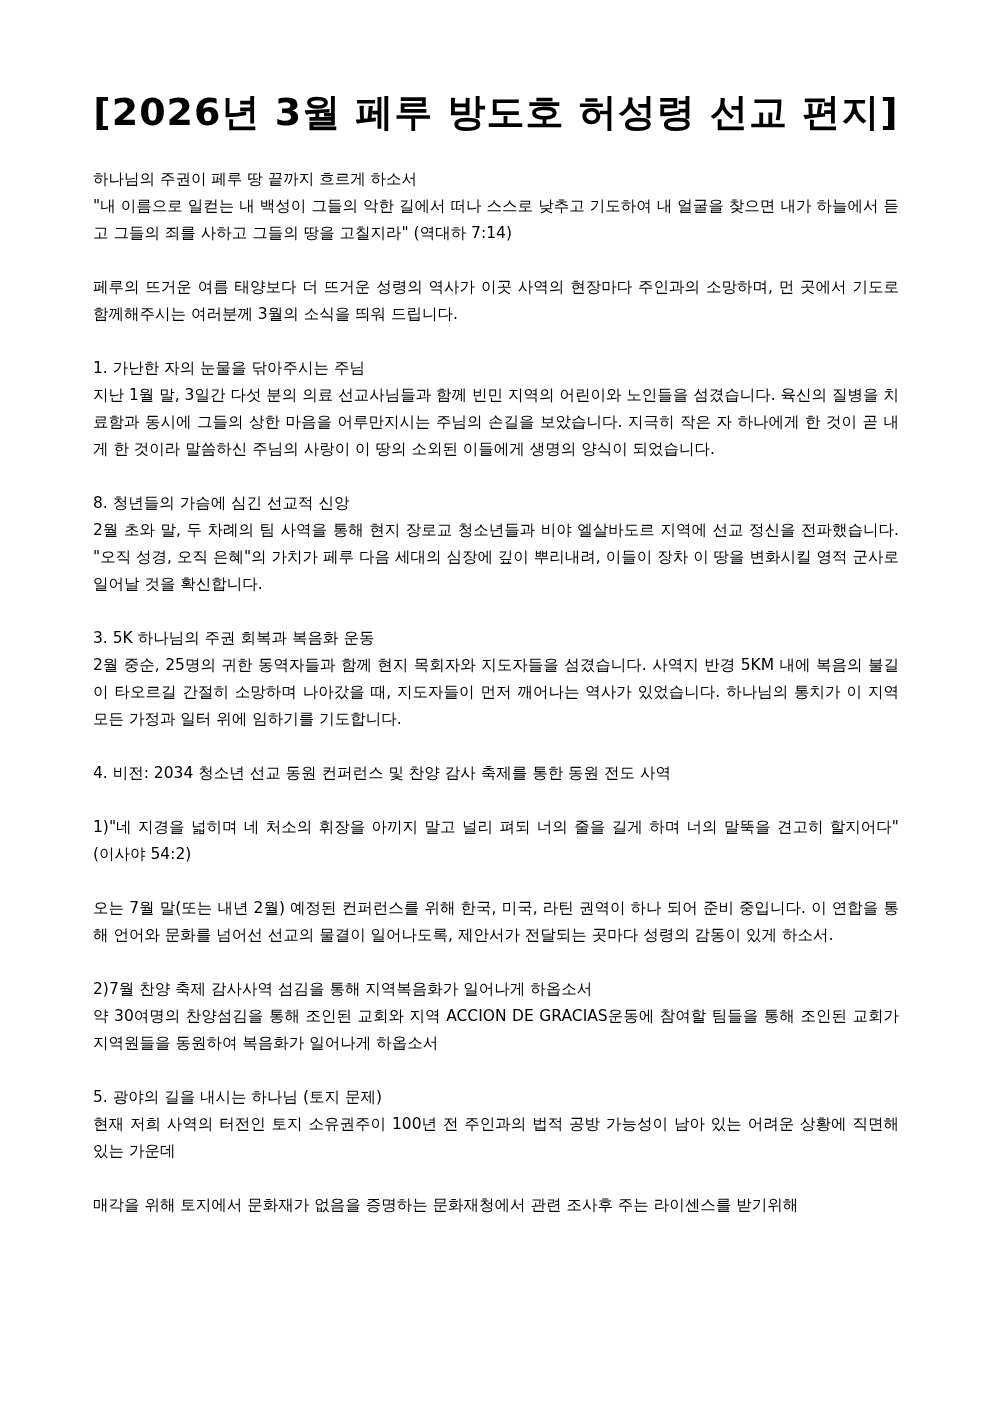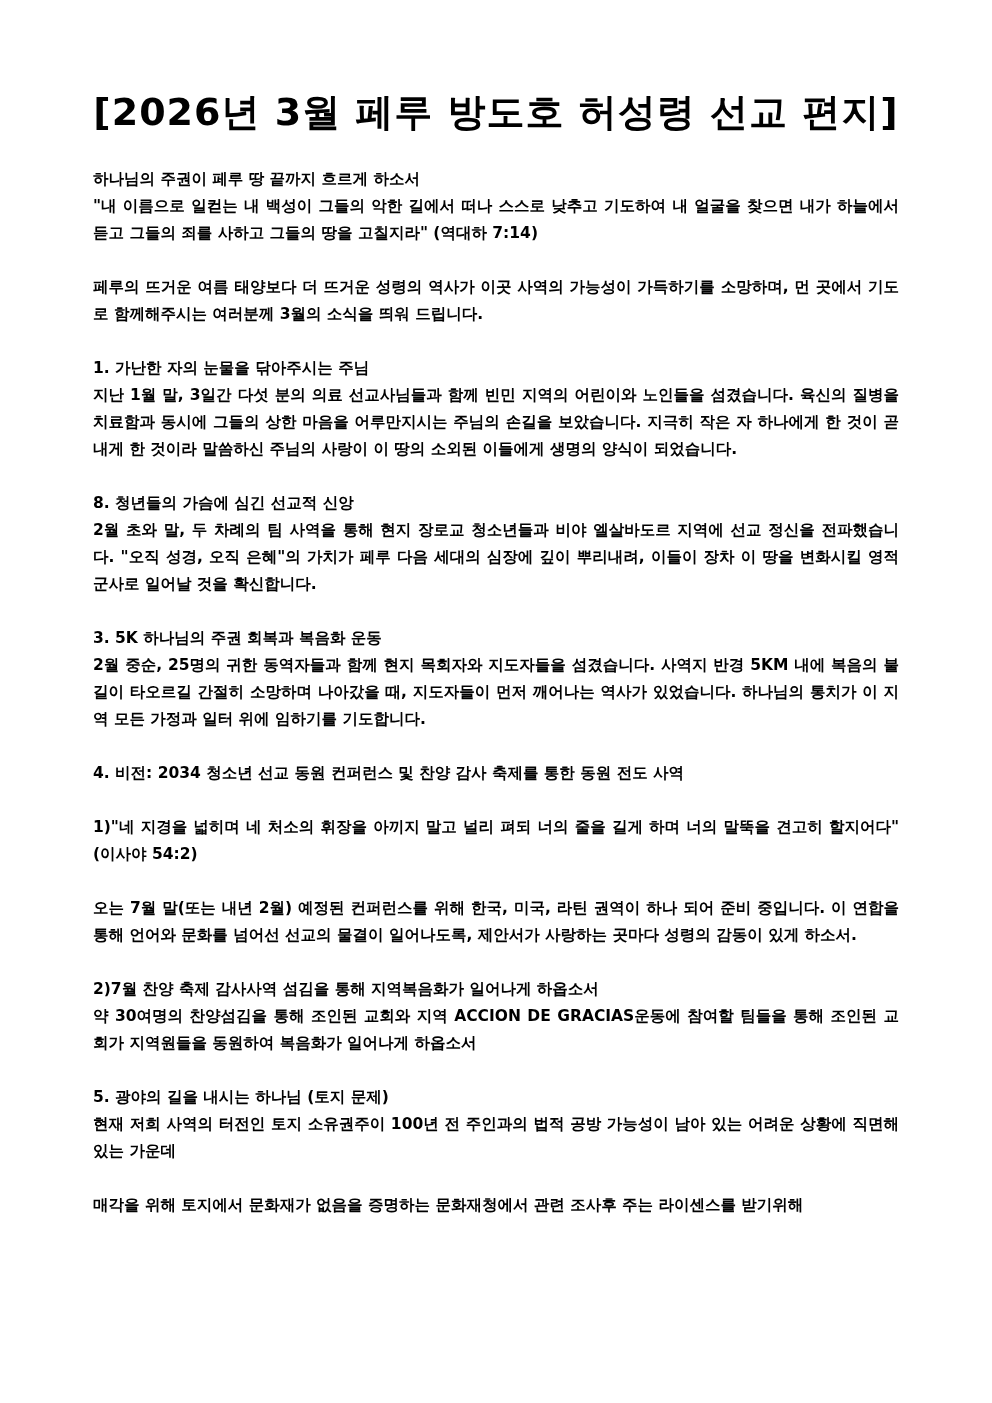--- a/index.html
+++ b/index.html
@@ -9,52 +9,52 @@
       background: #ffffff; color: #000000;
       font-family: "DejaVu Sans", "Liberation Sans", sans-serif;
     }
     .title {
       position: absolute; left: 0; top: 84px; width: 992px;
       text-align: center; font-size: 38px; font-weight: bold;
       letter-spacing: 1px; line-height: 56px; margin: 0;
     }
     .body {
       position: absolute; left: 93px; top: 166px; width: 806px;
-      font-size: 15.5px; font-weight: bold; line-height: 27px;
+      font-size: 15.5px; font-weight: normal; line-height: 27px;
       text-align: justify; text-align-last: left;
     }
     .para { margin: 0; }
     .gap { height: 27px; }
   </style>
 </head>
 <body>
 
 <div class="page">
   <h1 class="title">[2026년 3월 페루 방도호 허성령 선교 편지]</h1>
 
   <div class="body">
     <p class="para">하나님의 주권이 페루 땅 끝까지 흐르게 하소서</p>
     <p class="para">"내 이름으로 일컫는 내 백성이 그들의 악한 길에서 떠나 스스로 낮추고 기도하여 내 얼굴을 찾으면 내가 하늘에서 듣고 그들의 죄를 사하고 그들의 땅을 고칠지라" (역대하 7:14)</p>
     <div class="gap"></div>
-    <p class="para">페루의 뜨거운 여름 태양보다 더 뜨거운 성령의 역사가 이곳 사역의 가능성이 가득하기를 소망하며, 먼 곳에서 기도로 함께해주시는 여러분께 3월의 소식을 띄워 드립니다.</p>
+    <p class="para">페루의 뜨거운 여름 태양보다 더 뜨거운 성령의 역사가 이곳 사역의 현장마다 주인과의 소망하며, 먼 곳에서 기도로 함께해주시는 여러분께 3월의 소식을 띄워 드립니다.</p>
     <div class="gap"></div>
     <p class="para">1. 가난한 자의 눈물을 닦아주시는 주님</p>
     <p class="para">지난 1월 말, 3일간 다섯 분의 의료 선교사님들과 함께 빈민 지역의 어린이와 노인들을 섬겼습니다. 육신의 질병을 치료함과 동시에 그들의 상한 마음을 어루만지시는 주님의 손길을 보았습니다. 지극히 작은 자 하나에게 한 것이 곧 내게 한 것이라 말씀하신 주님의 사랑이 이 땅의 소외된 이들에게 생명의 양식이 되었습니다.</p>
     <div class="gap"></div>
     <p class="para">8. 청년들의 가슴에 심긴 선교적 신앙</p>
     <p class="para">2월 초와 말, 두 차례의 팀 사역을 통해 현지 장로교 청소년들과 비야 엘살바도르 지역에  선교 정신을 전파했습니다. "오직 성경, 오직 은혜"의 가치가 페루 다음 세대의 심장에 깊이 뿌리내려, 이들이 장차 이 땅을 변화시킬 영적 군사로 일어날 것을 확신합니다.</p>
     <div class="gap"></div>
     <p class="para">3. 5K 하나님의 주권 회복과 복음화 운동</p>
     <p class="para">2월 중순, 25명의 귀한 동역자들과 함께 현지 목회자와 지도자들을 섬겼습니다. 사역지 반경 5KM 내에 복음의 불길이 타오르길 간절히 소망하며 나아갔을 때, 지도자들이 먼저 깨어나는 역사가 있었습니다. 하나님의 통치가 이 지역 모든 가정과 일터 위에 임하기를 기도합니다.</p>
     <div class="gap"></div>
     <p class="para">4. 비전: 2034 청소년 선교 동원 컨퍼런스 및 찬양 감사 축제를 통한 동원 전도 사역</p>
     <div class="gap"></div>
     <p class="para">1)"네 지경을 넓히며 네 처소의 휘장을 아끼지 말고 널리 펴되 너의 줄을 길게 하며 너의 말뚝을 견고히 할지어다" (이사야 54:2)</p>
     <div class="gap"></div>
-    <p class="para">오는 7월 말(또는 내년 2월) 예정된 컨퍼런스를 위해 한국, 미국, 라틴 권역이 하나 되어 준비 중입니다. 이 연합을 통해 언어와 문화를 넘어선 선교의 물결이 일어나도록, 제안서가 사랑하는 곳마다 성령의 감동이 있게 하소서.</p>
+    <p class="para">오는 7월 말(또는 내년 2월) 예정된 컨퍼런스를 위해 한국, 미국, 라틴 권역이 하나 되어 준비 중입니다. 이 연합을 통해 언어와 문화를 넘어선 선교의 물결이 일어나도록, 제안서가 전달되는 곳마다 성령의 감동이 있게 하소서.</p>
     <div class="gap"></div>
     <p class="para">2)7월 찬양 축제 감사사역 섬김을 통해 지역복음화가 일어나게 하옵소서</p>
     <p class="para">약 30여명의 찬양섬김을 통해 조인된 교회와 지역 ACCION DE GRACIAS운동에 참여할 팀들을 통해 조인된 교회가 지역원들을 동원하여 복음화가 일어나게 하옵소서</p>
     <div class="gap"></div>
     <p class="para">5. 광야의 길을 내시는 하나님 (토지 문제)</p>
     <p class="para">현재 저희 사역의 터전인 토지 소유권주이  100년 전 주인과의 법적 공방 가능성이 남아 있는 어려운 상황에 직면해 있는 가운데</p>
     <div class="gap"></div>
     <p class="para">매각을 위해 토지에서 문화재가 없음을 증명하는 문화재청에서 관련 조사후 주는 라이센스를 받기위해</p>
   </div>
 </div>

